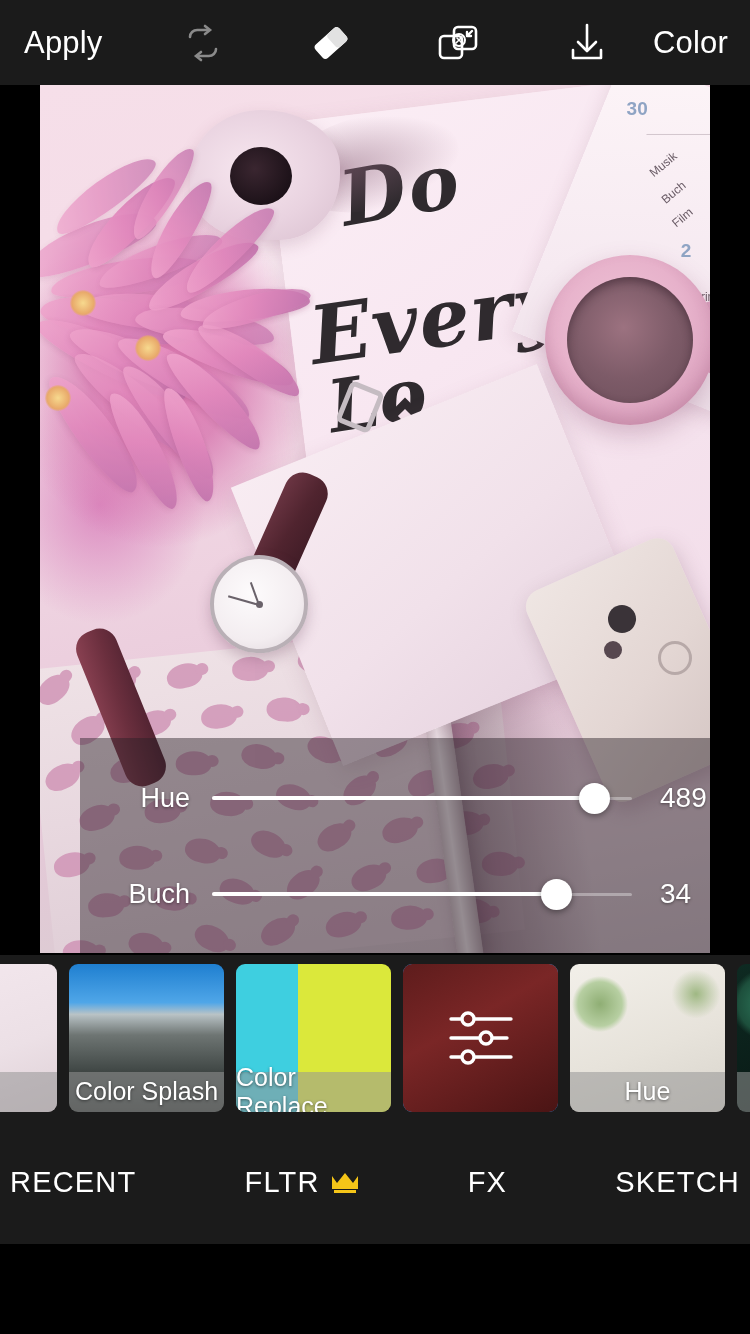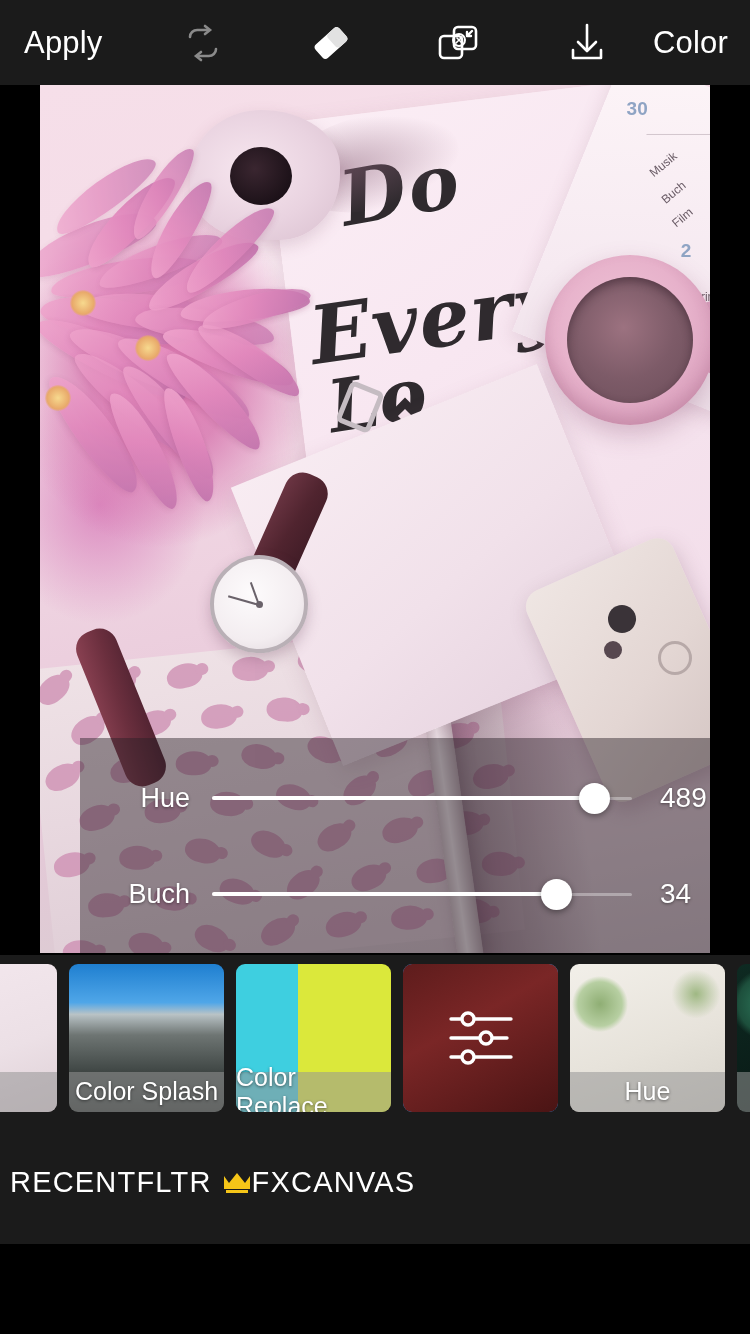--- a/index.html
+++ b/index.html
@@ -244,21 +244,21 @@
   }
   .t-green {
     background:
       radial-gradient(circle 48px at 30px 40px, #2e7a5c 0%, #1d4f3c 60%, rgba(0,0,0,0) 75%),
       linear-gradient(160deg,#0e2a22 0%,#0a1d18 60%,#071311 100%);
   }
 
   
   .tabs {
     position:absolute; left:0; top:1120px; width:750px; height:124px;
-    background:#1b1b1b; display:flex; align-items:center; justify-content:flex-start;
+    background:#1b1b1b; display:flex; align-items:center; justify-content:space-between;
     padding:0 10px;
   }
   .tab {
     color:#fff; font-size:29px; letter-spacing:1.2px; cursor:pointer;
     display:flex; align-items:center; gap:10px; white-space:nowrap;
   }
   .crown { width:30px; height:24px; display:inline-block; }
 
   .navbar { position:absolute; left:0; top:1244px; width:750px; height:90px; background:#000; }
 </style>
@@ -508,18 +508,18 @@
         <span>FLTR</span>
         <svg class="crown" viewBox="0 0 30 24">
           <path d="M2 6l5 7 8-10 8 10 5-7v13H2z" fill="#f5c518"></path>
           <rect x="4" y="20" width="22" height="3" fill="#f5c518"></rect>
         </svg>
       </div>
       <div class="tab">
         <span>FX</span>
       </div>
       <div class="tab">
-        <span>CANVAS</span>
+        <span>SKETCH</span>
       </div>
     </div>
 
   <div class="navbar"></div>
 </div>
 
 </body></html>

